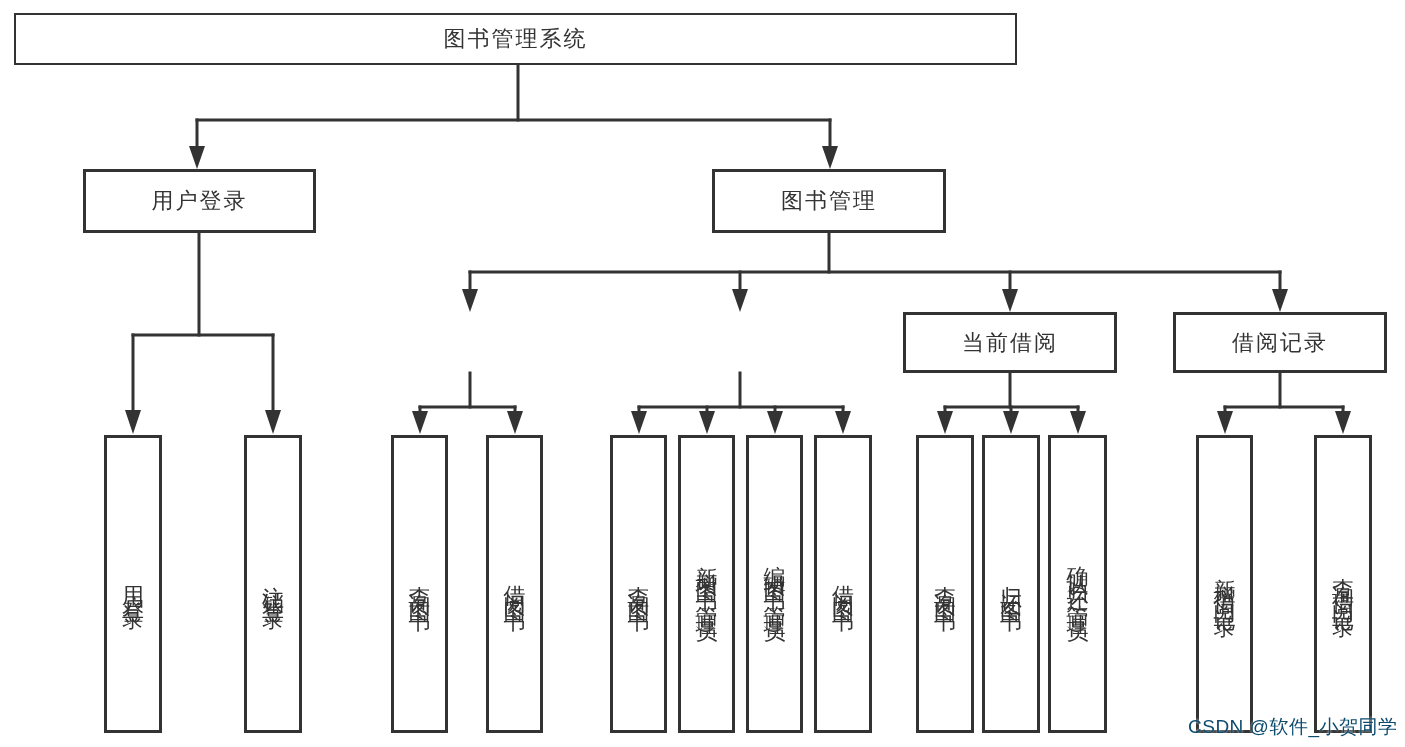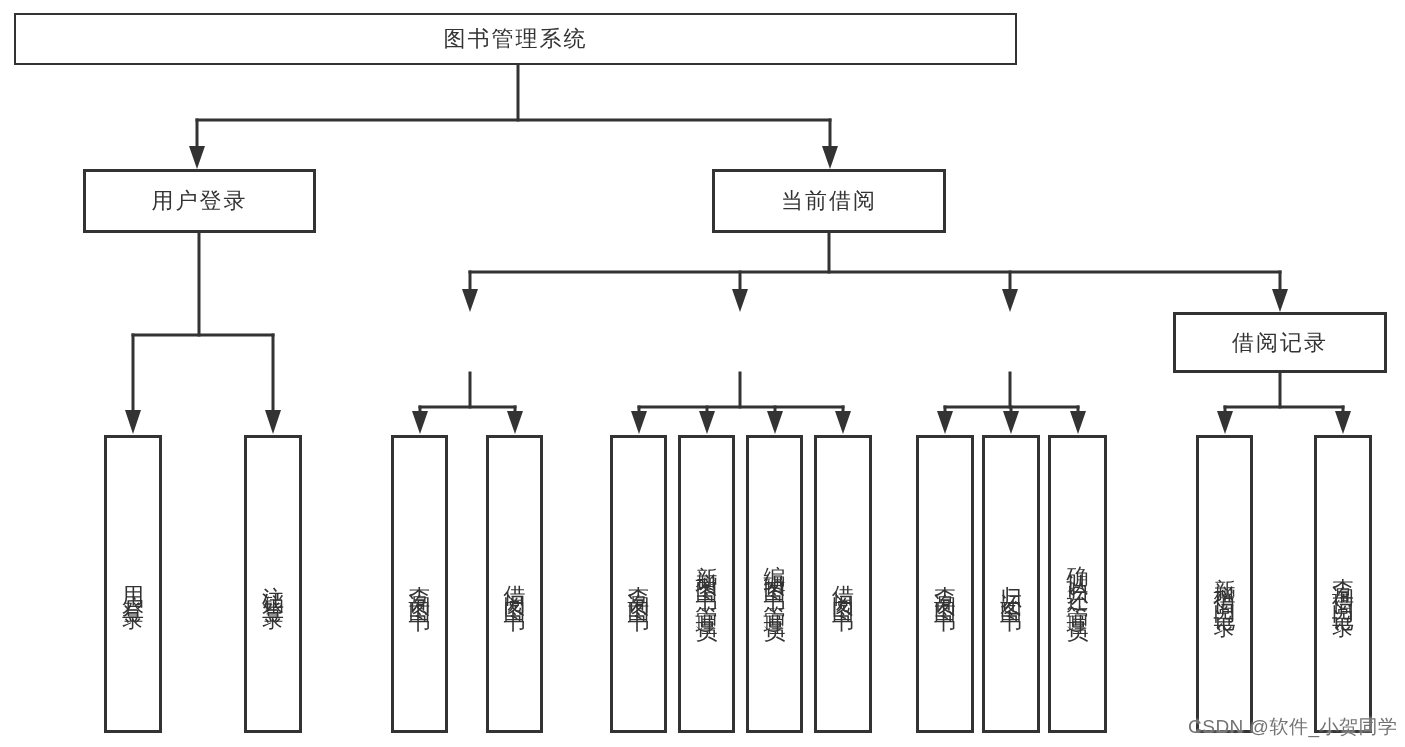--- a/index.html
+++ b/index.html
@@ -14,21 +14,21 @@
     display:flex;align-items:center;justify-content:center;
     font-size:22px;letter-spacing:2px;z-index:2;white-space:nowrap;
   }
   .box.root{border-width:2px;}
   .box.v{
     writing-mode:vertical-rl;text-orientation:mixed;
     letter-spacing:8px;line-height:1;font-size:22px;
   }
   .watermark{
     position:absolute;z-index:3;left:1188px;top:714px;
-    font-size:19px;letter-spacing:0.5px;color:#737373;
+    font-size:19px;letter-spacing:0.5px;color:#0c4a6e;
     text-shadow:0 0 3px #ffffff;white-space:nowrap;
   }
 </style>
 </head>
 <body>
 
 <div class="canvas">
 
   <svg class="connectors" width="1405" height="747" viewBox="0 0 1405 747" aria-hidden="true">
 
@@ -88,22 +88,23 @@
     <line x1="1225" y1="407" x2="1343" y2="407"></line>
     <line x1="1225" y1="407" x2="1225" y2="413"></line>
     <polygon points="1217,411 1233,411 1225,434"></polygon>
     <line x1="1343" y1="407" x2="1343" y2="413"></line>
     <polygon points="1335,411 1351,411 1343,434"></polygon>
   </svg>
 
   <div class="box root" style="left:14px;top:13px;width:1003px;height:52px">图书管理系统</div>
 
   <div class="box" style="left:83px;top:169px;width:233px;height:64px">用户登录</div>
-  <div class="box" style="left:712px;top:169px;width:234px;height:64px">当前借阅</div>
+  <div class="box" style="left:712px;top:169px;width:234px;height:64px">图书管理</div>
 
+  <div class="box" style="left:903px;top:312px;width:214px;height:61px">当前借阅</div>
   <div class="box" style="left:1173px;top:312px;width:214px;height:61px">借阅记录</div>
 
   <div class="box v" style="left:104px;top:435px;width:58px;height:298px">用户登录</div>
   <div class="box v" style="left:244px;top:435px;width:58px;height:298px">注销登录</div>
 
   <div class="box v" style="left:391px;top:435px;width:57px;height:298px">查询图书</div>
   <div class="box v" style="left:486px;top:435px;width:57px;height:298px">借阅图书</div>
 
   <div class="box v" style="left:610px;top:435px;width:57px;height:298px">查询图书</div>
   <div class="box v" style="left:678px;top:435px;width:57px;height:298px">新增图书（管理员）</div>

